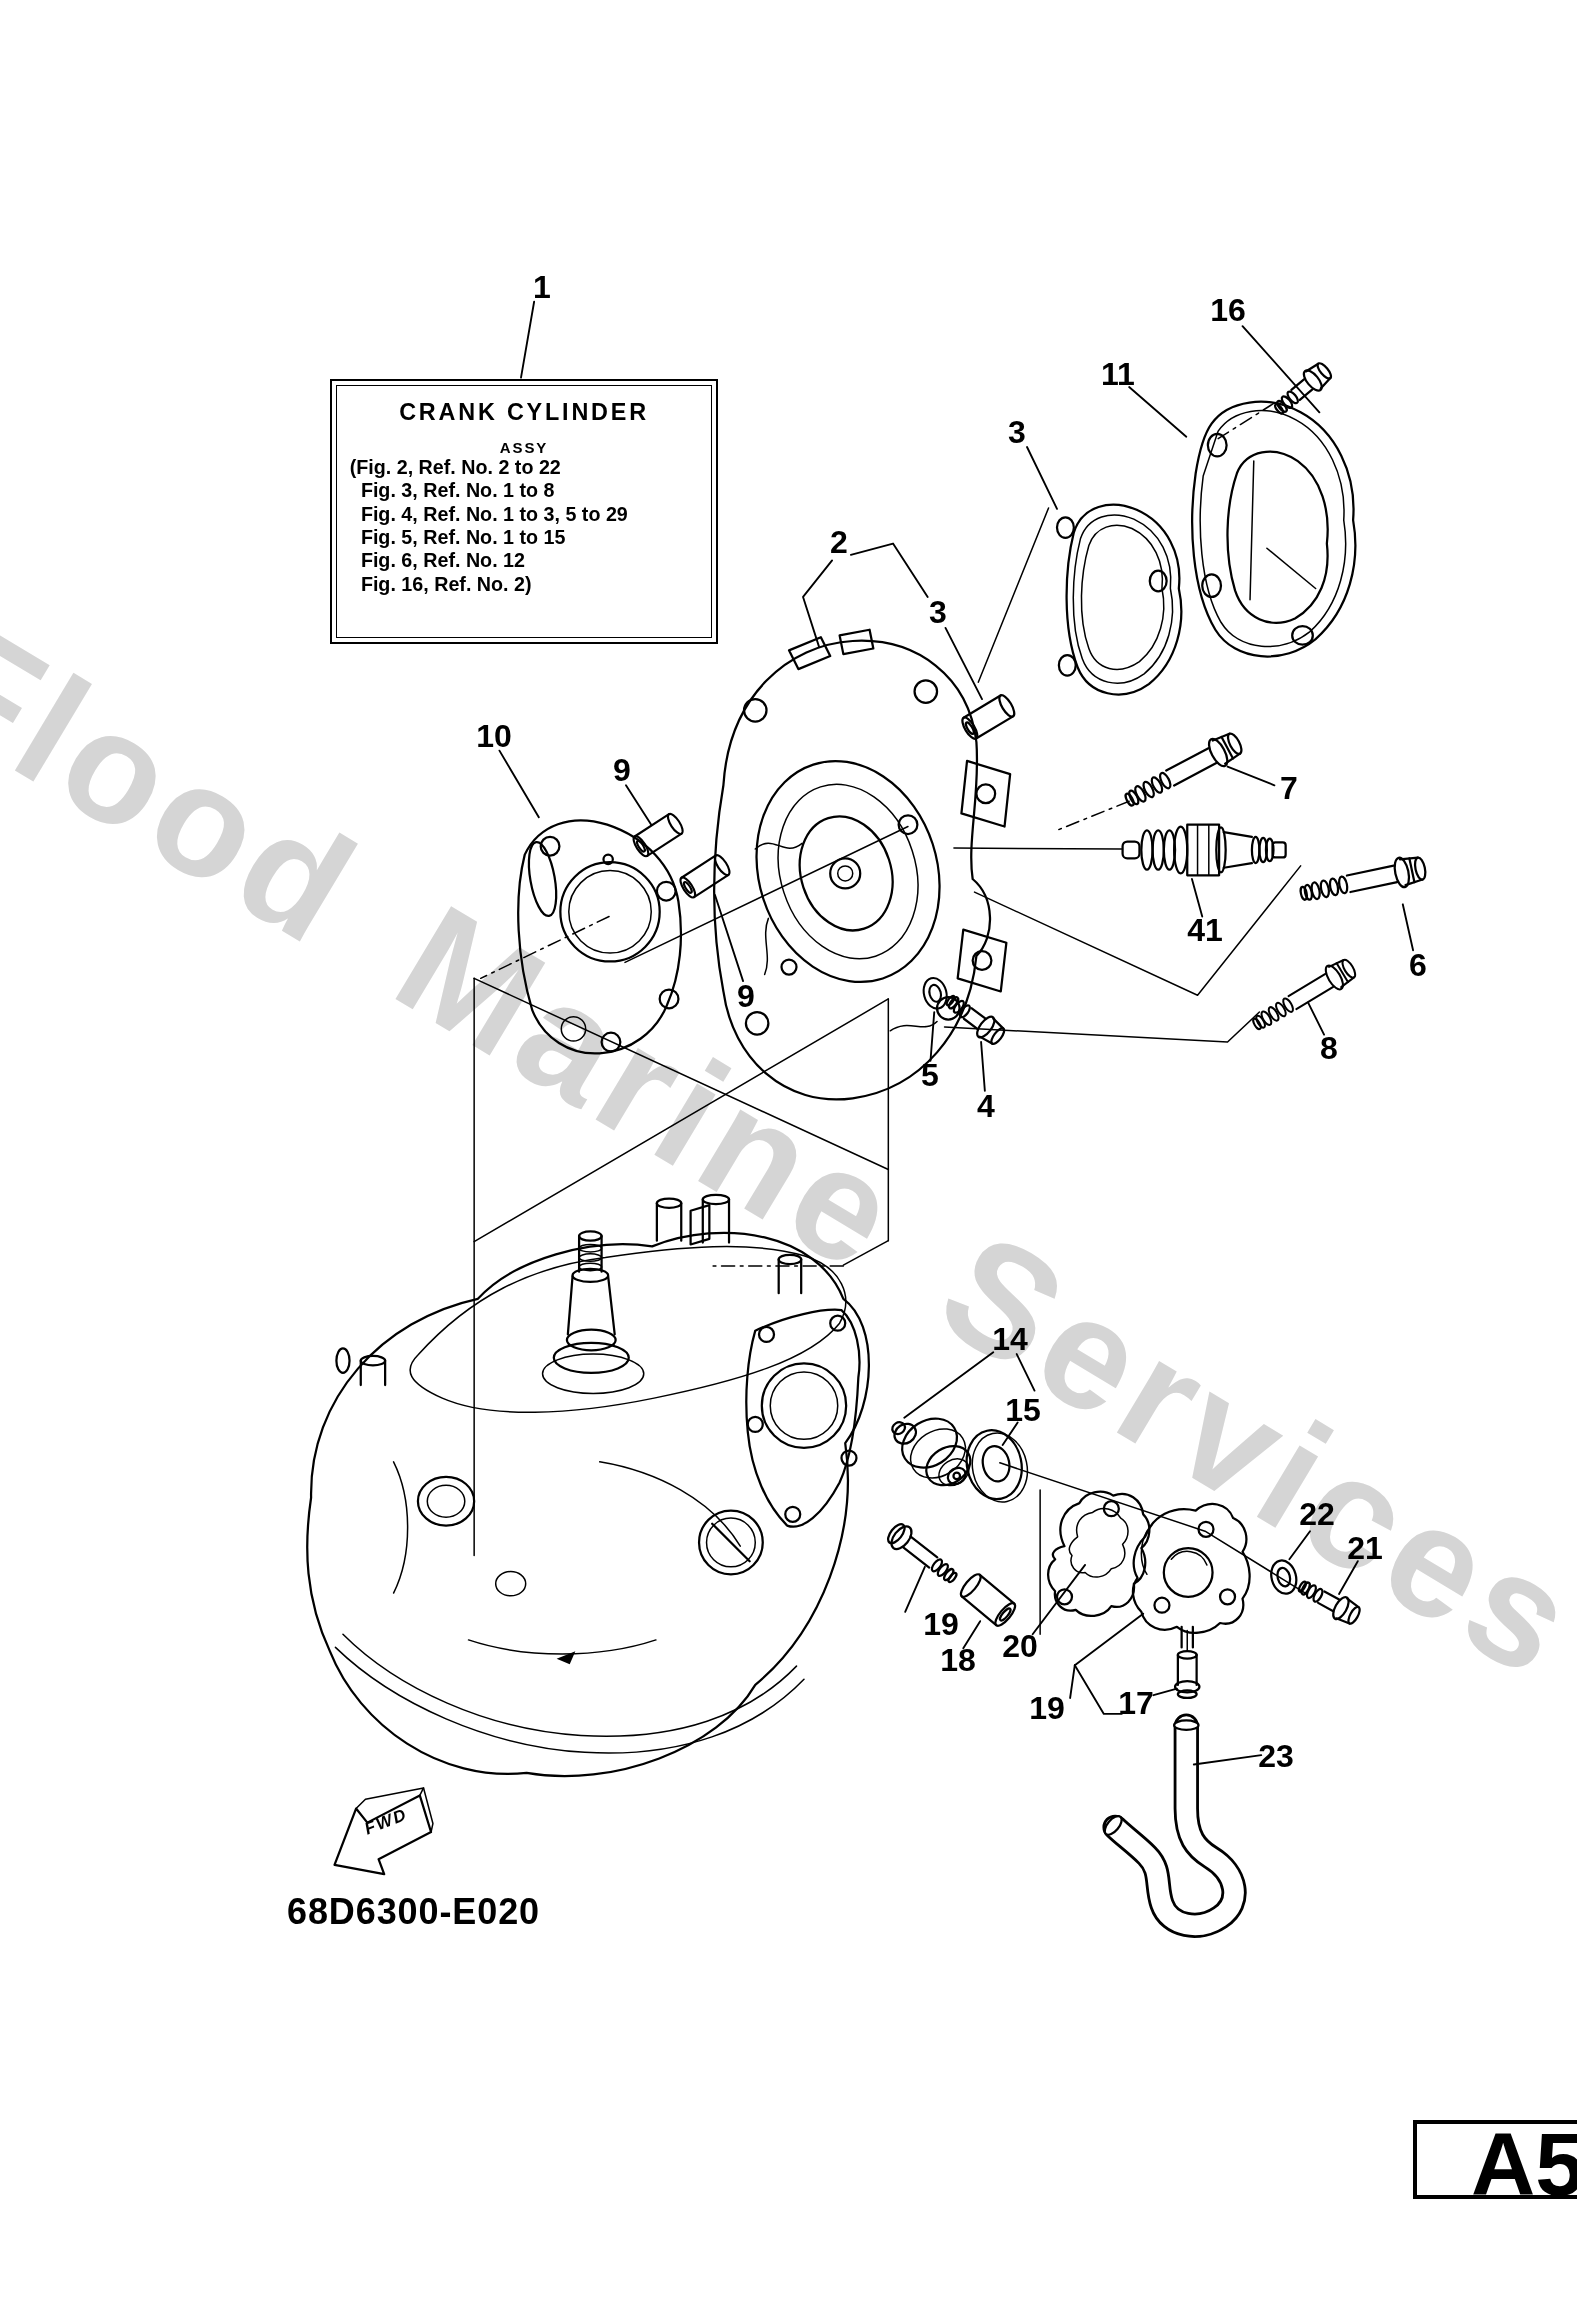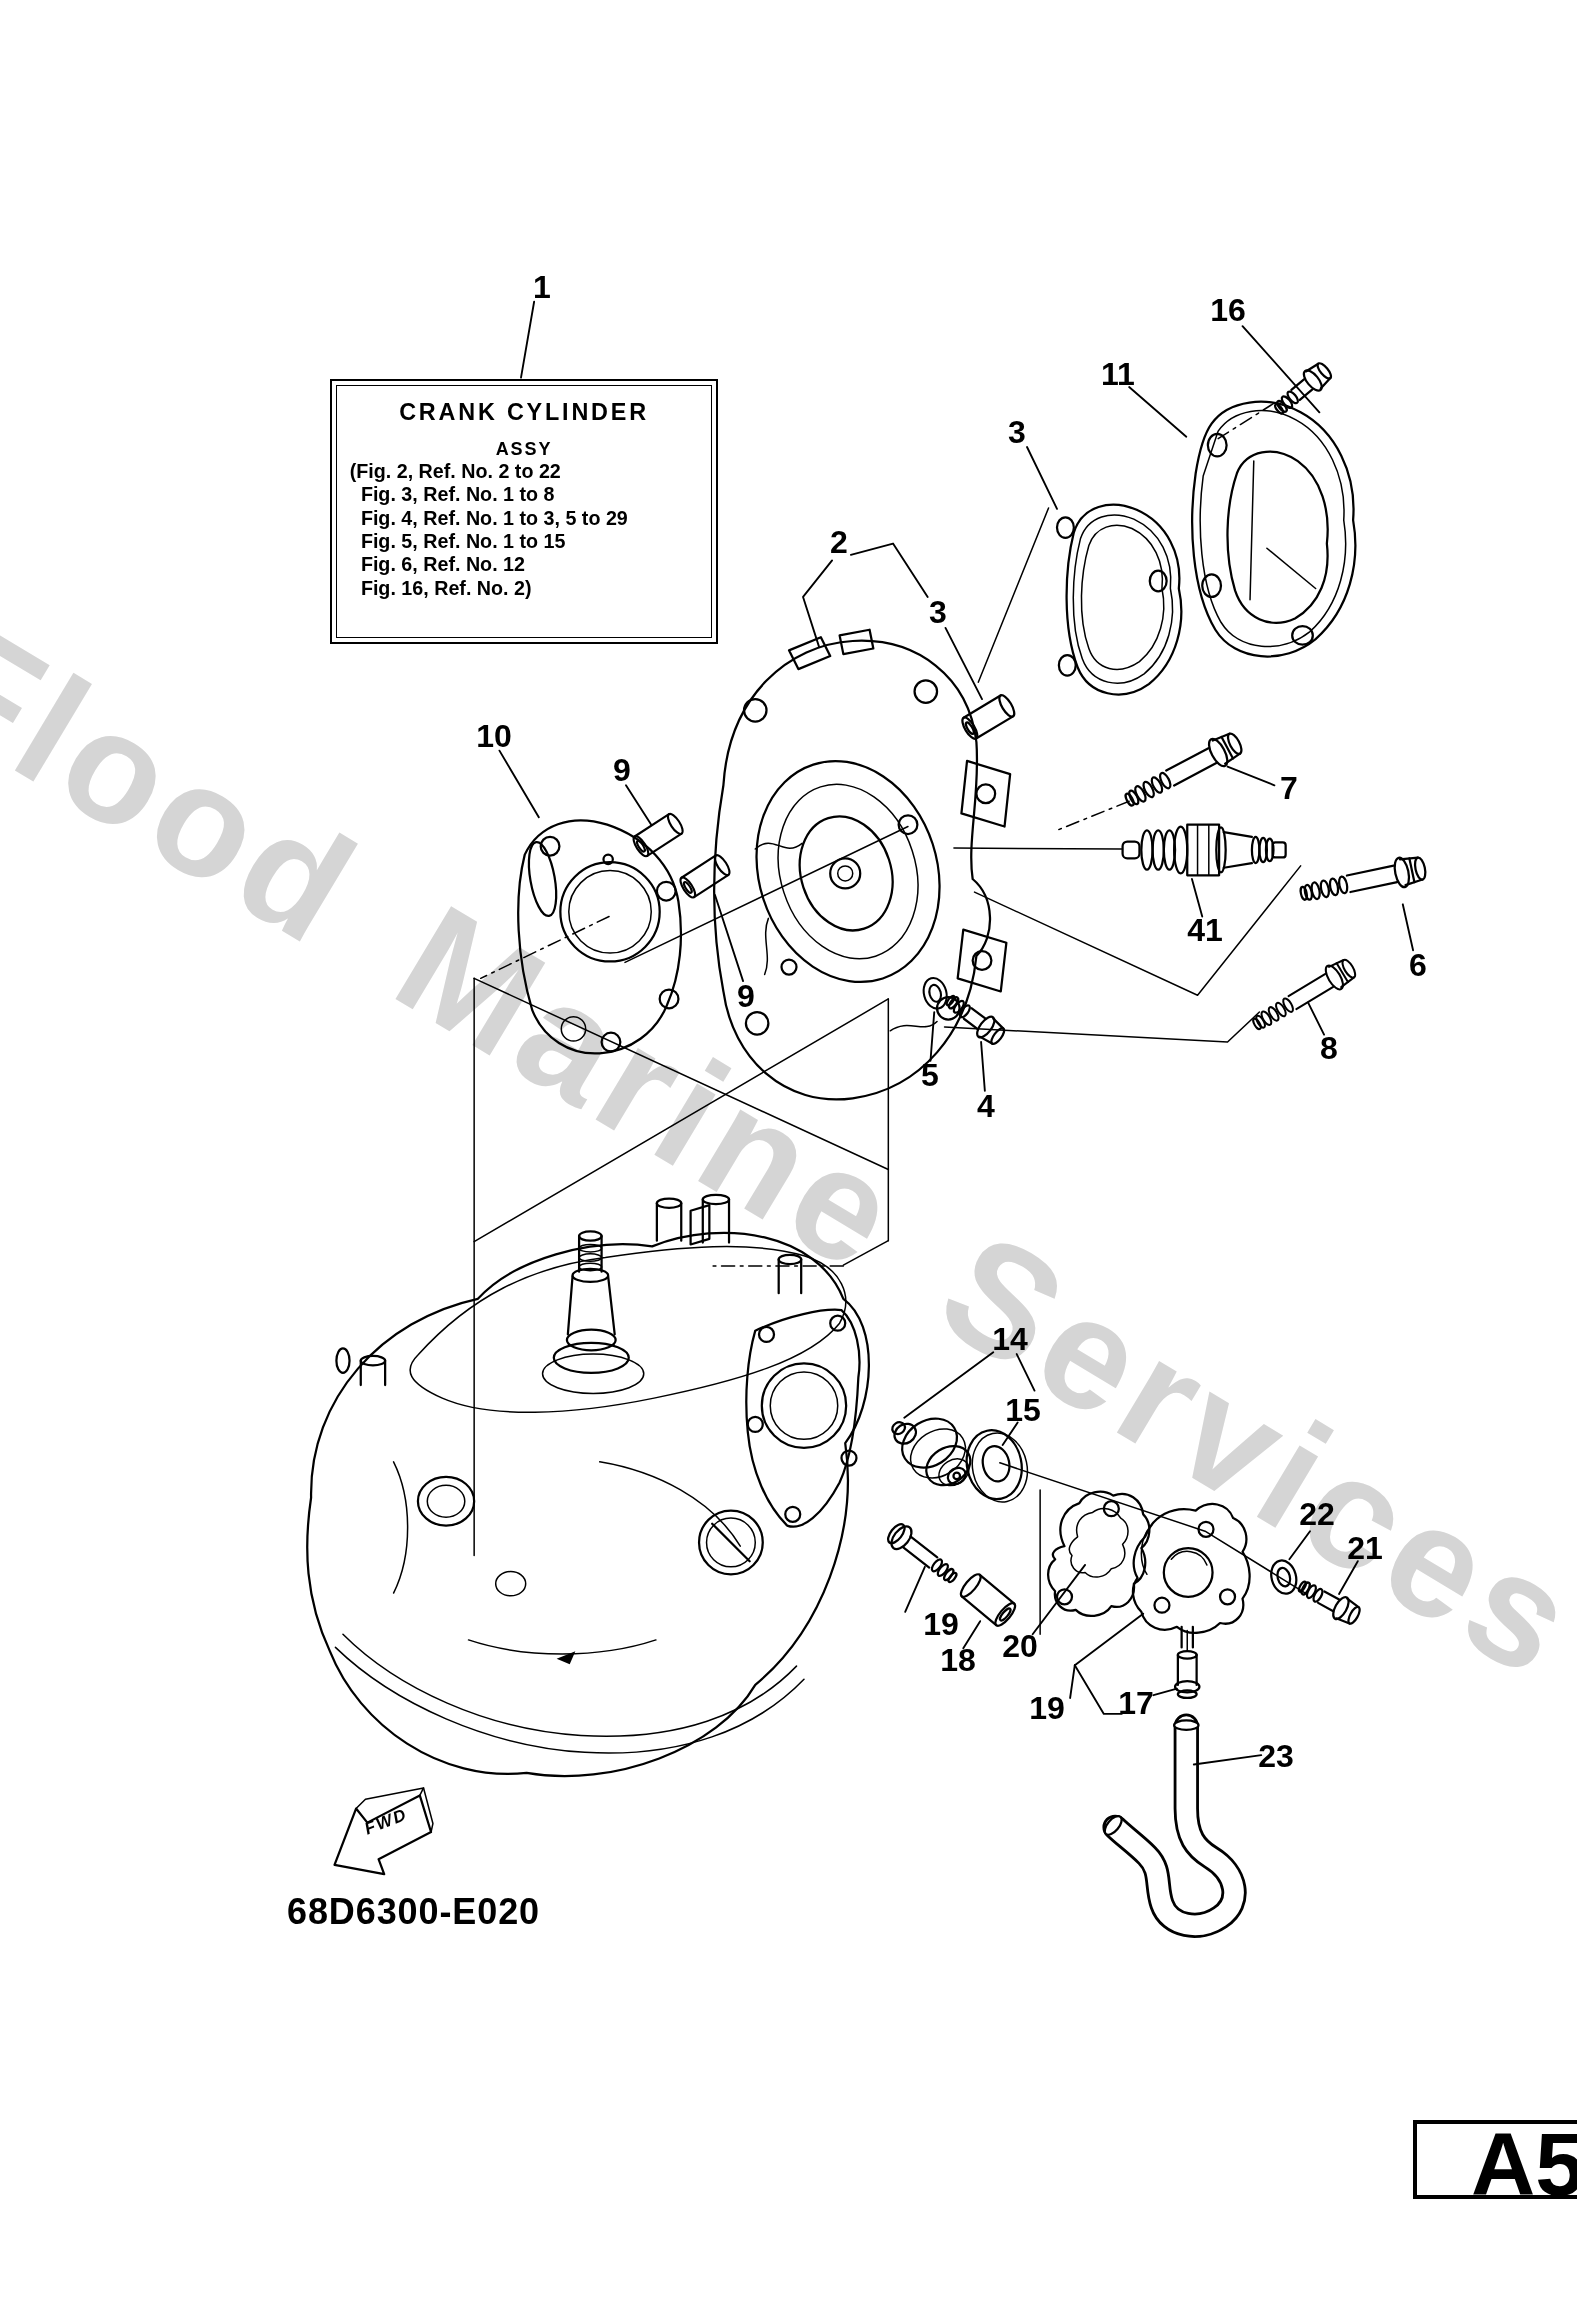--- a/index.html
+++ b/index.html
@@ -25,21 +25,21 @@
   }
   .info-box{
     position:absolute;left:330px;top:379px;width:388px;height:265px;
     border:2.8px solid #000;box-sizing:border-box;z-index:3;background:#fff;
   }
   .info-box .inner{
     position:absolute;left:3.7px;top:3.7px;right:3.7px;bottom:3.7px;border:1.9px solid #000;
     box-sizing:border-box;text-align:center;
   }
   .info-title{font-size:23.4px;font-weight:bold;letter-spacing:2.8px;margin-top:13px;}
-  .info-title2{font-size:18px;font-weight:bold;letter-spacing:1.9px;margin-top:13px;}
+  .info-title2{font-size:15px;font-weight:bold;letter-spacing:1.9px;margin-top:13px;}
   .info-list{margin-top:0;text-align:left;padding-left:13px;}
   .info-list div{font-size:19.7px;font-weight:bold;line-height:23.4px;white-space:nowrap;}
   .info-list div + div{padding-left:11.2px;}
   .callout{
     position:absolute;transform:translate(-50%,-50%);font-size:32px;font-weight:bold;
     line-height:1;z-index:4;
   }
   .fwd-label{
     position:absolute;left:364px;top:1812px;transform:rotate(-21deg);
     font-size:17px;font-weight:bold;font-style:italic;letter-spacing:1.9px;z-index:4;

